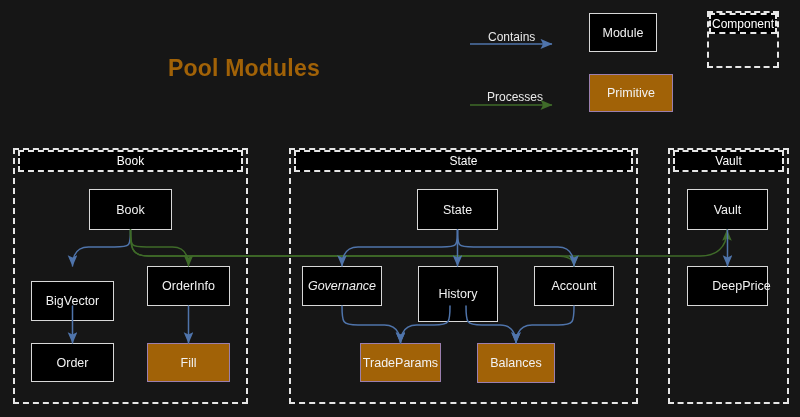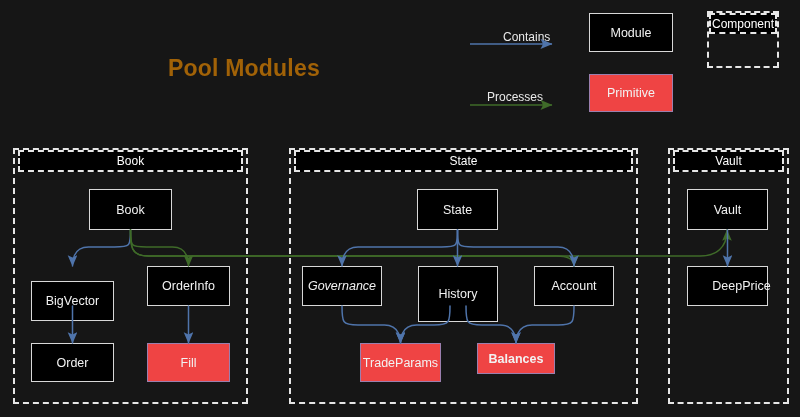--- a/index.html
+++ b/index.html
@@ -30,21 +30,21 @@
     color:#f2f2f2;
     font-size:12.5px;
     text-align:center;
     white-space:nowrap;
   }
   .node.module{
     background:#000000;
     border:1.5px solid #d8d8d8;
   }
   .node.primitive{
-    background:#ef4444;
+    background:#a16207;
     border:1.5px solid #9b7fae;
   }
 
   
   .group{
     position:absolute;
     box-sizing:border-box;
     border:2px dashed #e6e6e6;
     background:transparent;
   }
@@ -74,24 +74,24 @@
     pointer-events:none;
   }
 </style>
 </head>
 <body>
 
 <div id="stage">
 
   <div class="title">Pool Modules</div>
 
-  <div class="legend-label" style="left:488px; top:30px;margin-left:15px;">Contains</div>
+  <div class="legend-label" style="left:488px; top:30px;">Contains</div>
   <div class="legend-label" style="left:487px; top:90px;">Processes</div>
 
-  <div class="node module" style="left:589px; top:13px; width:84px; height:39px;">
+  <div class="node module" style="left:589px; top:13px; width:68px; height:39px;">
     <span>Module</span>
   </div>
 
   <div class="node primitive" style="left:589px; top:74px; width:84px; height:38px;">
     <span>Primitive</span>
   </div>
 
   <div class="group" style="left:707px; top:11px; width:72px; height:57px;"></div>
   <div class="group-header" style="left:709px; top:13px; width:68px; height:21px;">
     <span>Component</span>
@@ -131,21 +131,21 @@
   </div>
   <div class="node module" style="left:418px; top:266px; width:80px; height:56px;">
     <span>History</span>
   </div>
   <div class="node module" style="left:534px; top:266px; width:80px; height:40px;">
     <span>Account</span>
   </div>
   <div class="node primitive" style="left:360px; top:343px; width:81px; height:39px;">
     <span>TradeParams</span>
   </div>
-  <div class="node primitive" style="left:477px; top:343px; width:78px; height:31px;font-weight:bold;">
+  <div class="node primitive" style="left:477px; top:343px; width:78px; height:40px;">
     <span>Balances</span>
   </div>
 
   <div class="group" style="left:668px; top:148px; width:121px; height:256px;"></div>
   <div class="group-header" style="left:673px; top:150px; width:111px; height:22px;">
     <span>Vault</span>
   </div>
 
   <div class="node module" style="left:687px; top:189px; width:81px; height:41px;">
     <span>Vault</span>

